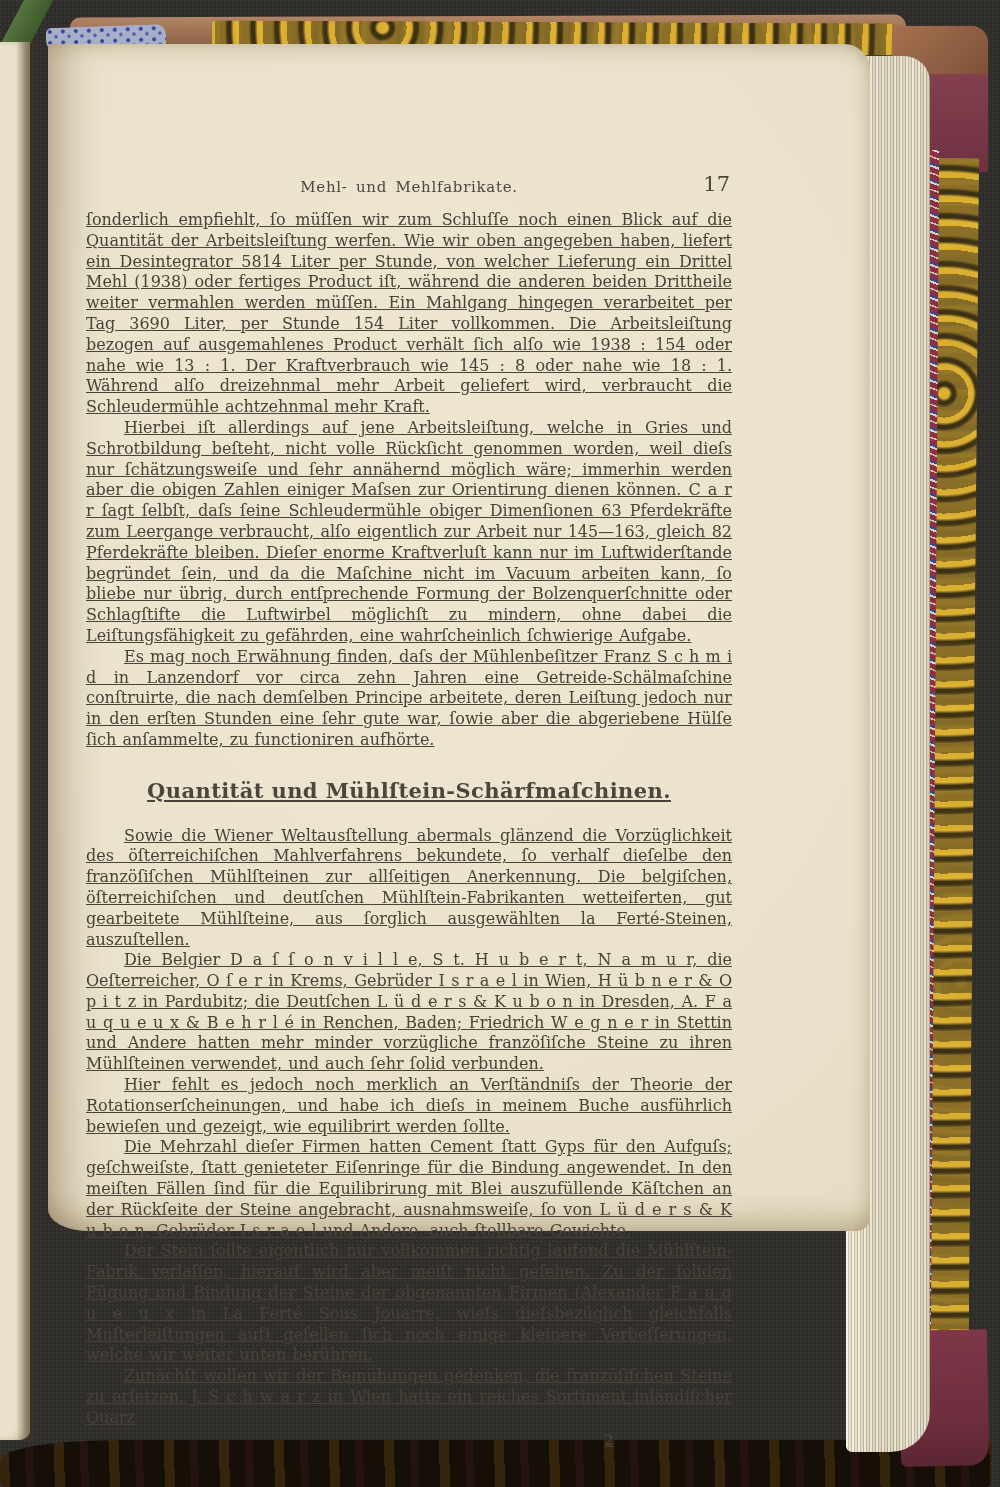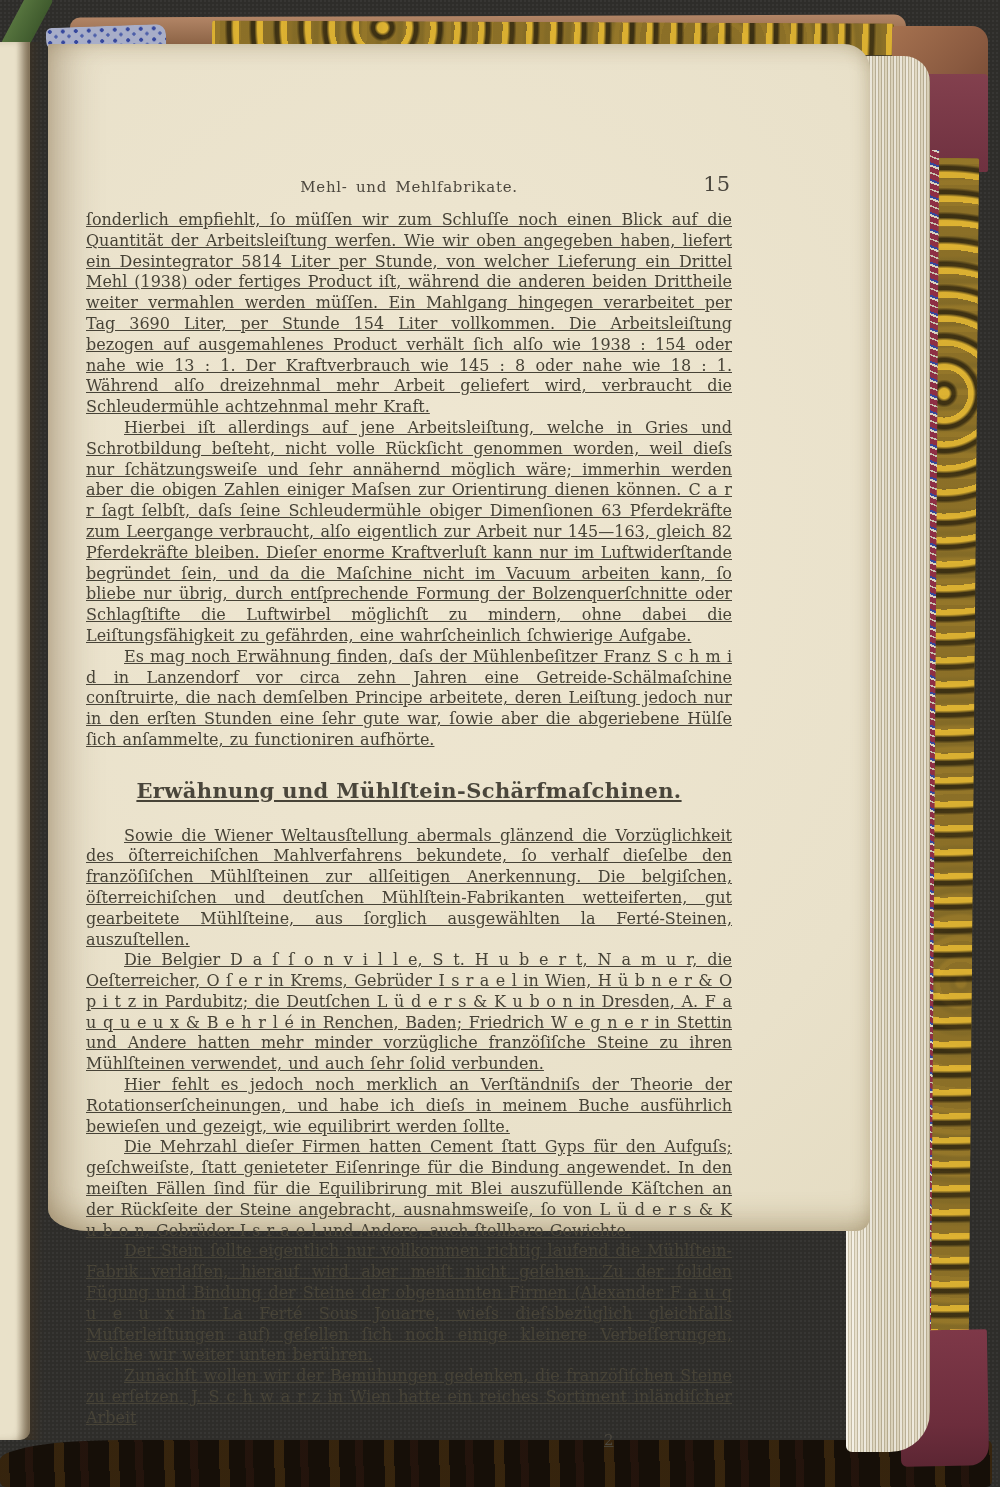--- a/index.html
+++ b/index.html
@@ -99,35 +99,35 @@
   <div class="leather-bottom"></div>
   <div class="fore-edge"></div>
 
   <div class="left-sliver"></div>
   <div class="gutter-crease"></div>
 
   <div class="book-page">
 
     <div class="page-header">
       <div class="running-title">Mehl- und Mehlfabrikate.</div>
-      <div class="page-number">15</div>
+      <div class="page-number">17</div>
     </div>
 
     <div class="text-block">
       <p class="no-indent">ſonderlich empfiehlt, ſo müſſen wir zum Schluſſe noch einen Blick auf die Quantität der Arbeitsleiſtung werfen. Wie wir oben angegeben haben, liefert ein Desintegrator 5814 Liter per Stunde, von welcher Lieferung ein Drittel Mehl (1938) oder fertiges Product iſt, während die anderen beiden Drittheile weiter vermahlen werden müſſen. Ein Mahlgang hingegen verarbeitet per Tag 3690 Liter, per Stunde 154 Liter vollkommen. Die Arbeitsleiſtung bezogen auf ausgemahlenes Product verhält ſich alſo wie 1938 : 154 oder nahe wie 13 : 1. Der Kraftverbrauch wie 145 : 8 oder nahe wie 18 : 1. Während alſo dreizehnmal mehr Arbeit geliefert wird, verbraucht die Schleudermühle achtzehnmal mehr Kraft.</p>
       <p>Hierbei iſt allerdings auf jene Arbeitsleiſtung, welche in Gries und Schrotbildung beſteht, nicht volle Rückſicht genommen worden, weil dieſs nur ſchätzungsweiſe und ſehr annähernd möglich wäre; immerhin werden aber die obigen Zahlen einiger Maſsen zur Orientirung dienen können. C a r r ſagt ſelbſt, daſs ſeine Schleudermühle obiger Dimenſionen 63 Pferdekräfte zum Leergange verbraucht, alſo eigentlich zur Arbeit nur 145—163, gleich 82 Pferdekräfte bleiben. Dieſer enorme Kraftverluſt kann nur im Luftwiderſtande begründet ſein, und da die Maſchine nicht im Vacuum arbeiten kann, ſo bliebe nur übrig, durch entſprechende Formung der Bolzenquerſchnitte oder Schlagſtifte die Luftwirbel möglichſt zu mindern, ohne dabei die Leiſtungsfähigkeit zu gefährden, eine wahrſcheinlich ſchwierige Aufgabe.</p>
       <p>Es mag noch Erwähnung finden, daſs der Mühlenbeſitzer Franz S c h m i d in Lanzendorf vor circa zehn Jahren eine Getreide-Schälmaſchine conſtruirte, die nach demſelben Principe arbeitete, deren Leiſtung jedoch nur in den erſten Stunden eine ſehr gute war, ſowie aber die abgeriebene Hülſe ſich anſammelte, zu functioniren aufhörte.</p>
 
-      <h2 class="section-heading">Erwähnung und Mühlſtein-Schärfmaſchinen.</h2>
+      <h2 class="section-heading">Quantität und Mühlſtein-Schärfmaſchinen.</h2>
 
       <p>Sowie die Wiener Weltausſtellung abermals glänzend die Vorzüglichkeit des öſterreichiſchen Mahlverfahrens bekundete, ſo verhalf dieſelbe den franzöſiſchen Mühlſteinen zur allſeitigen Anerkennung. Die belgiſchen, öſterreichiſchen und deutſchen Mühlſtein-Fabrikanten wetteiferten, gut gearbeitete Mühlſteine, aus ſorglich ausgewählten la Ferté-Steinen, auszuſtellen.</p>
       <p>Die Belgier D a ſ ſ o n v i l l e, S t. H u b e r t, N a m u r, die Oeſterreicher, O ſ e r in Krems, Gebrüder I s r a e l in Wien, H ü b n e r &amp; O p i t z in Pardubitz; die Deutſchen L ü d e r s &amp; K u b o n in Dresden, A. F a u q u e u x &amp; B e h r l é in Renchen, Baden; Friedrich W e g n e r in Stettin und Andere hatten mehr minder vorzügliche franzöſiſche Steine zu ihren Mühlſteinen verwendet, und auch ſehr ſolid verbunden.</p>
       <p>Hier fehlt es jedoch noch merklich an Verſtändniſs der Theorie der Rotationserſcheinungen, und habe ich dieſs in meinem Buche ausführlich bewieſen und gezeigt, wie equilibrirt werden ſollte.</p>
       <p>Die Mehrzahl dieſer Firmen hatten Cement ſtatt Gyps für den Aufguſs; geſchweiſste, ſtatt genieteter Eiſenringe für die Bindung angewendet. In den meiſten Fällen ſind für die Equilibrirung mit Blei auszufüllende Käſtchen an der Rückſeite der Steine angebracht, ausnahmsweiſe, ſo von L ü d e r s &amp; K u b o n, Gebrüder I s r a e l und Andere, auch ſtellbare Gewichte.</p>
       <p>Der Stein ſollte eigentlich nur vollkommen richtig laufend die Mühlſtein-Fabrik verlaſſen, hierauf wird aber meiſt nicht geſehen. Zu der ſoliden Fügung und Bindung der Steine der obgenannten Firmen (Alexander F a u q u e u x in La Ferté Sous Jouarre, wieſs dieſsbezüglich gleichfalls Muſterleiſtungen auf) geſellen ſich noch einige kleinere Verbeſſerungen, welche wir weiter unten berühren.</p>
-      <p>Zunächſt wollen wir der Bemühungen gedenken, die franzöſiſchen Steine zu erſetzen. J. S c h w a r z in Wien hatte ein reiches Sortiment inländiſcher Arbeit</p>
+      <p>Zunächſt wollen wir der Bemühungen gedenken, die franzöſiſchen Steine zu erſetzen. J. S c h w a r z in Wien hatte ein reiches Sortiment inländiſcher Quarz</p>
 
       <span class="signature-mark">2</span>
     </div>
 
   </div>
 
 </div>
 
 </body></html>

